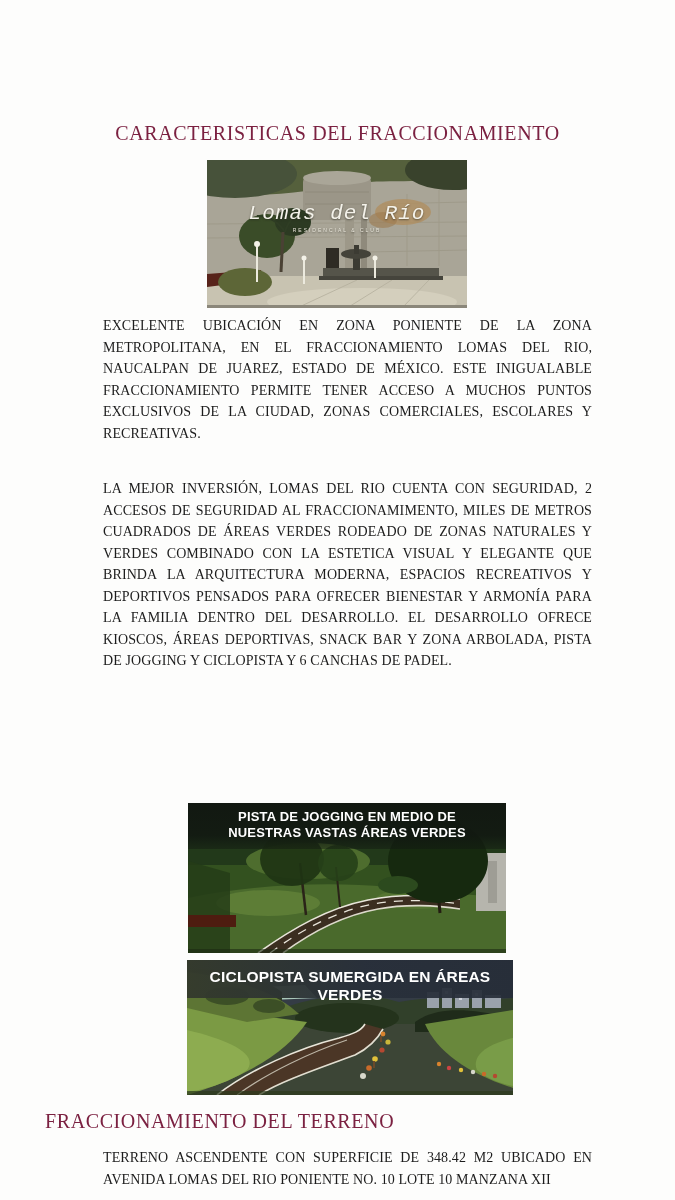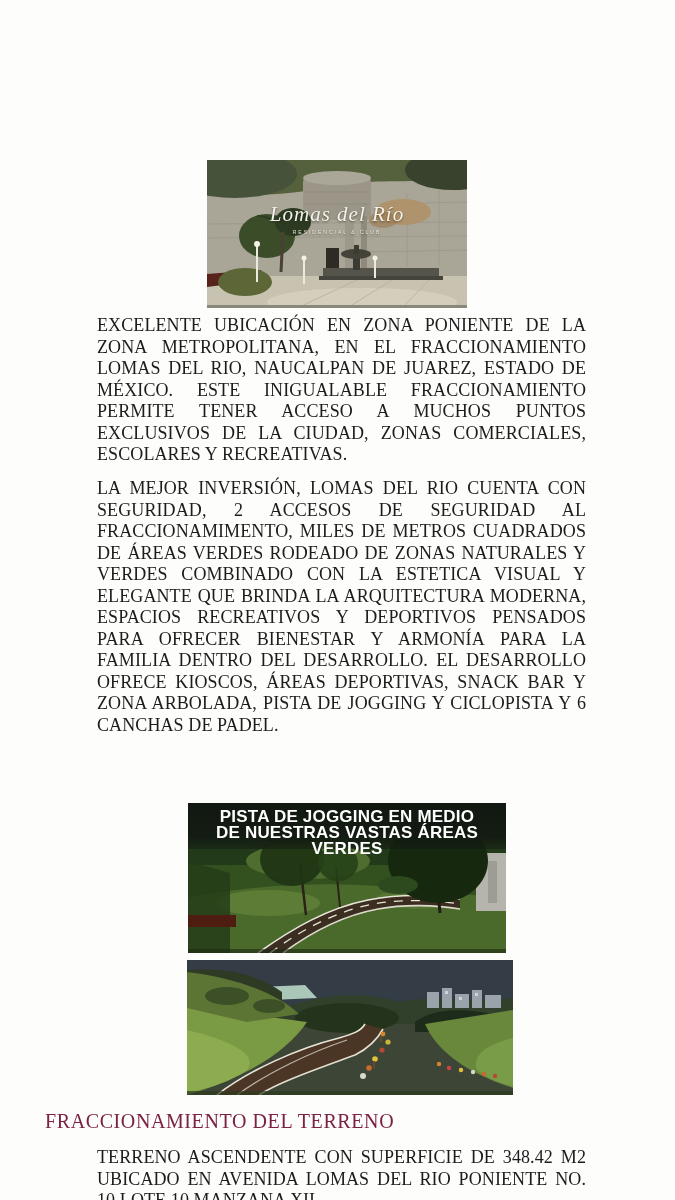--- a/index.html
+++ b/index.html
@@ -9,65 +9,66 @@
     font-family:"Liberation Serif", serif;color:var(--body_text,#1c1c1c);
   }
   .sec-title{
     position:absolute;margin:0;font-weight:normal;
     font-size:20px;letter-spacing:0.6px;color:var(--heading,#7b2141);
     font-family:"Liberation Serif", serif;white-space:nowrap;
   }
   #title-fracc{top:122px;left:0;width:675px;text-align:center;}
   #title-terreno{top:1110px;left:45px;text-align:left;}
   .body-par{
-    position:absolute;left:97px;width:489px;margin:0;
-    font-size:18px;line-height:21.5px;text-align:justify;
+    position:absolute;left:103px;width:489px;margin:0;
+    font-size:14px;line-height:21.5px;text-align:justify;
     letter-spacing:0.1px;
   }
   #par1{top:315px;}
   #par2{top:478px;font-family:Liberation Serif, serif;}
   #par3{top:1147px;}
   .figure{position:absolute;overflow:hidden;}
   #hero{left:207px;top:160px;width:260px;height:148px;}
   #fig-jog{left:188px;top:803px;width:318px;height:150px;}
   #fig-ciclo{left:187px;top:960px;width:326px;height:135px;}
   .figure svg{position:absolute;left:0;top:0;display:block;}
   .hero-logo{
     position:absolute;left:0;top:42px;width:100%;text-align:center;
     color:#f4f2ea;text-shadow:0 1px 2px rgba(40,40,30,.6);
   }
   .hero-logo .script{
-    display:block;font-family:Liberation Serif, serif;font-style:italic;
+    display:block;font-family:Liberation Mono, monospace;font-style:italic;
     font-size:21px;letter-spacing:1px;
   }
   .hero-logo .sub{
     display:block;margin-top:2px;font-family:"Liberation Sans", sans-serif;
     font-size:5px;letter-spacing:2px;color:#e8e5da;
   }
   .caption-band{
     position:absolute;left:0;top:0;width:100%;box-sizing:border-box;
     color:var(--caption_text,#ffffff);text-align:center;
     font-family:"Liberation Sans", sans-serif;font-weight:bold;
   }
   #jog-caption{
     height:46px;padding:6px 24px 0;
     background:linear-gradient(180deg, rgba(17,23,17,.96) 0%, rgba(17,23,17,.88) 70%, rgba(17,23,17,.45) 100%);
-    font-size:17px;line-height:16px;letter-spacing:0.2px;
+    font-size:13px;line-height:16px;letter-spacing:0.2px;
   }
   #ciclo-caption{
     height:38px;padding:8px 4px 0;
     background:linear-gradient(90deg, rgba(52,58,44,.96) 0%, rgba(40,47,58,.94) 55%, rgba(38,45,56,.92) 100%);
     font-size:15.5px;line-height:18px;letter-spacing:0.2px;
   }
 </style>
 </head>
 <body>
 
 <div class="page">
 
+  <h1 class="sec-title" id="title-fracc">CARACTERISTICAS DEL FRACCIONAMIENTO</h1>
 
   <div class="figure" id="hero">
     <svg width="260" height="148" viewBox="0 0 260 148">
       <rect width="260" height="148" fill="#a9a597"></rect>
 
       <path d="M0,0 H260 V14 C215,26 175,18 145,24 C105,30 55,40 0,32 Z" fill="#55603c"></path>
       <ellipse cx="28" cy="14" rx="62" ry="24" fill="#47523a"></ellipse>
       <ellipse cx="246" cy="10" rx="48" ry="20" fill="#39422c"></ellipse>
 
       <g stroke="#96917f" stroke-width="1" opacity="0.55">
@@ -228,19 +229,20 @@
       <g>
         <circle cx="252" cy="104" r="2.2" fill="#d8832e"></circle>
         <circle cx="262" cy="108" r="2.2" fill="#c44"></circle>
         <circle cx="274" cy="110" r="2.2" fill="#e0c13a"></circle>
         <circle cx="286" cy="112" r="2.2" fill="#d8d8cc"></circle>
         <circle cx="297" cy="114" r="2.2" fill="#c96a2a"></circle>
         <circle cx="308" cy="116" r="2.2" fill="#b54831"></circle>
       </g>
       <rect y="131" width="326" height="4" fill="#2c3a1c" opacity="0.7"></rect>
     </svg>
+    <div class="caption-band" id="ciclo-caption">CICLOPISTA SUMERGIDA EN ÁREAS VERDES</div>
   </div>
 
   <h2 class="sec-title" id="title-terreno">FRACCIONAMIENTO DEL TERRENO</h2>
 
   <p class="body-par" id="par3">TERRENO ASCENDENTE CON SUPERFICIE DE 348.42 M2 UBICADO EN AVENIDA LOMAS DEL RIO PONIENTE NO. 10 LOTE 10 MANZANA XII</p>
 
 </div>
 
 </body></html>

